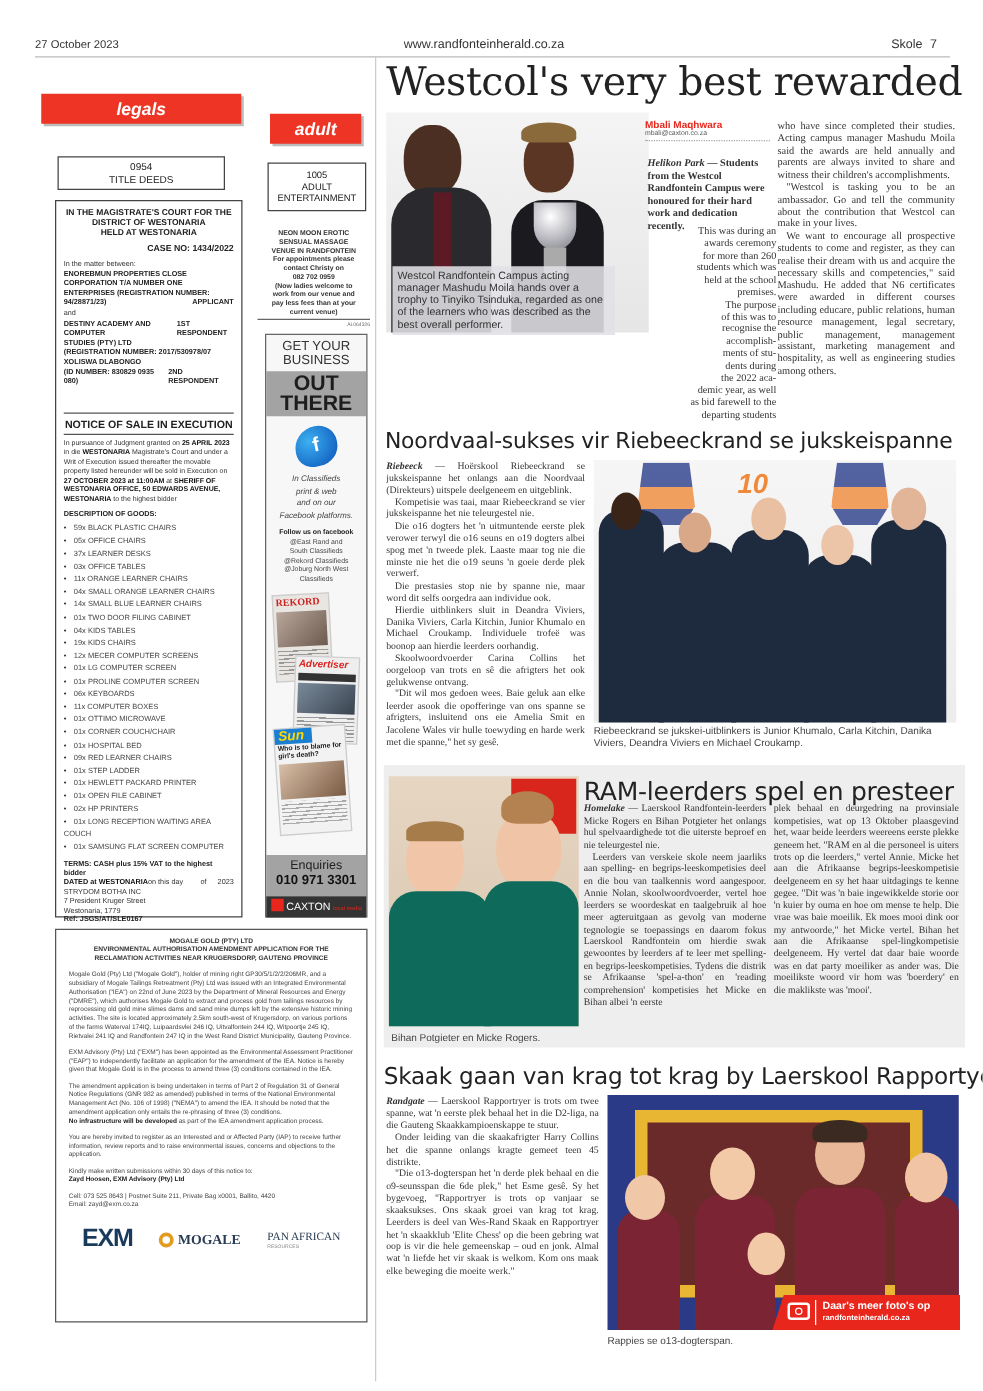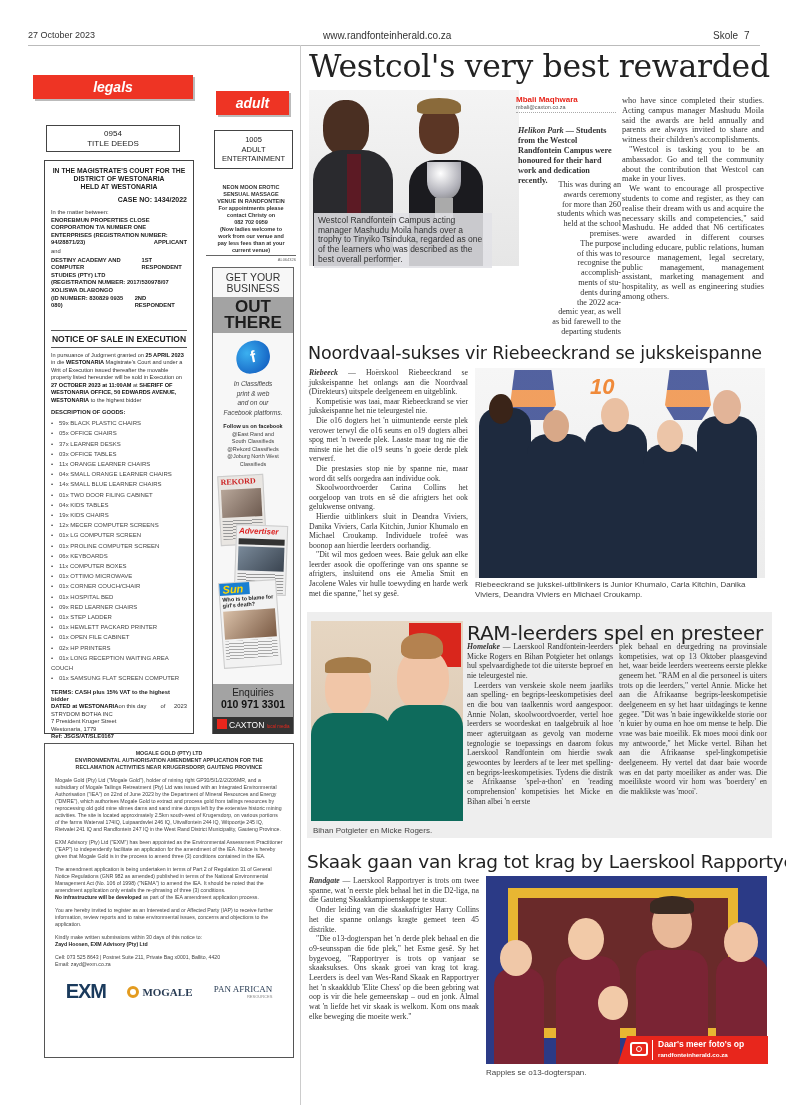--- a/index.html
+++ b/index.html
@@ -218,21 +218,21 @@
     <div style="font-weight:bold;color:#222;margin-bottom:6px">Zayd Hoosen, EXM Advisory (Pty) Ltd</div>
     <div>Cell: 073 525 8643 | Postnet Suite 211, Private Bag x0001, Ballito, 4420</div>
     <div>Email: zayd@exm.co.za</div>
   </div>
   <div style="display:flex;align-items:center;justify-content:space-around;margin-top:12px">
     <div style="font-weight:bold;font-size:20px;color:#1a3a5c;letter-spacing:-1px"><span>EXM</span></div>
     <div style="display:flex;align-items:center">
       <span style="display:inline-block;width:12px;height:12px;border-radius:50%;border:3px solid #e39b1f;margin-right:3px"></span>
       <span class="serif" style="font-size:11px;color:#2a3d55;font-weight:bold">MOGALE</span>
     </div>
-    <div style="text-align:right">
+    <div style="text-align:left">
       <div class="serif" style="font-size:9px;color:#2a3d55">PAN AFRICAN</div>
       <div style="font-size:4px;color:#888">RESOURCES</div>
     </div>
   </div>
 </div>
 
 <h1 class="abs h-serif" style="left:309px;top:48px;font-size:31.5px;font-weight:normal;letter-spacing:-0.3px;white-space:nowrap">Westcol's very best rewarded</h1>
 
 <div class="abs photo" style="left:309px;top:90px;width:210px;height:176px;background:linear-gradient(180deg,#f4f4f4,#e6e6e6)">
 
@@ -280,22 +280,22 @@
   <p>We want to encourage all prospective students to come and register, as they can realise their dream with us and acquire the necessary skills and competencies," said Mashudu. He added that N6 certificates were awarded in different courses including educare, public relations, human resource management, legal secretary, public management, management assistant, marketing management and hospitality, as well as engineering studies among others.</p>
 </div>
 
 <h2 class="abs h-sans" style="left:308px;top:343px;font-size:17.5px;white-space:nowrap;letter-spacing:-0.2px">Noordvaal-sukses vir Riebeeckrand se jukskeispanne</h2>
 
 <div class="abs body-text" style="left:309px;top:368px;width:159px;font-size:7.8px;line-height:9.6px">
   <p class="first"><b><i>Riebeeck</i></b><span> — Hoërskool Riebeeckrand se jukskeispanne het onlangs aan die Noordvaal (Direkteurs) uitspele deelgeneem en uitgeblink.</span></p>
   <p>Kompetisie was taai, maar Riebeeckrand se vier jukskeispanne het nie teleurgestel nie.</p>
   <p>Die o16 dogters het 'n uitmuntende eerste plek verower terwyl die o16 seuns en o19 dogters albei spog met 'n tweede plek. Laaste maar tog nie die minste nie het die o19 seuns 'n goeie derde plek verwerf.</p>
   <p>Die prestasies stop nie by spanne nie, maar word dit selfs oorgedra aan individue ook.</p>
+  <p>Hierdie uitblinkers sluit in Deandra Viviers, Danika Viviers, Carla Kitchin, Junior Khumalo en Michael Croukamp. Individuele trofeë was boonop aan hierdie leerders oorhandig.</p>
   <p>Skoolwoordvoerder Carina Collins het oorgeloop van trots en sê die afrigters het ook gelukwense ontvang.</p>
-  <p>Hierdie uitblinkers sluit in Deandra Viviers, Danika Viviers, Carla Kitchin, Junior Khumalo en Michael Croukamp. Individuele trofeë was boonop aan hierdie leerders oorhandig.</p>
   <p>"Dit wil mos gedoen wees. Baie geluk aan elke leerder asook die opofferinge van ons spanne se afrigters, insluitend ons eie Amelia Smit en Jacolene Wales vir hulle toewyding en harde werk met die spanne," het sy gesê.</p>
 </div>
 
 <div class="abs photo" style="left:475px;top:368px;width:290px;height:210px;background:linear-gradient(180deg,#f6f6f6,#ececec)">
   <div style="position:absolute;left:35px;top:2px;width:46px;height:50px;background:linear-gradient(180deg,#2a3d8a 0 40%,#f08a3a 40% 75%,#2a3d8a 75%);clip-path:polygon(10% 0,90% 0,100% 70%,80% 100%,20% 100%,0 70%);opacity:.8"></div>
   <div style="position:absolute;left:190px;top:2px;width:46px;height:50px;background:linear-gradient(180deg,#2a3d8a 0 40%,#f08a3a 40% 75%,#2a3d8a 75%);clip-path:polygon(10% 0,90% 0,100% 70%,80% 100%,20% 100%,0 70%);opacity:.8"></div>
   <div style="position:absolute;left:115px;top:6px;color:#f08a3a;font-style:italic;font-size:22px;font-weight:bold">10</div>
 
   <div style="position:absolute;left:4px;top:40px;width:52px;height:172px;border-radius:18px 18px 0 0;background:#1e2a3e"></div>
   <div style="position:absolute;left:14px;top:26px;width:24px;height:30px;border-radius:50%;background:#3a2418"></div>

